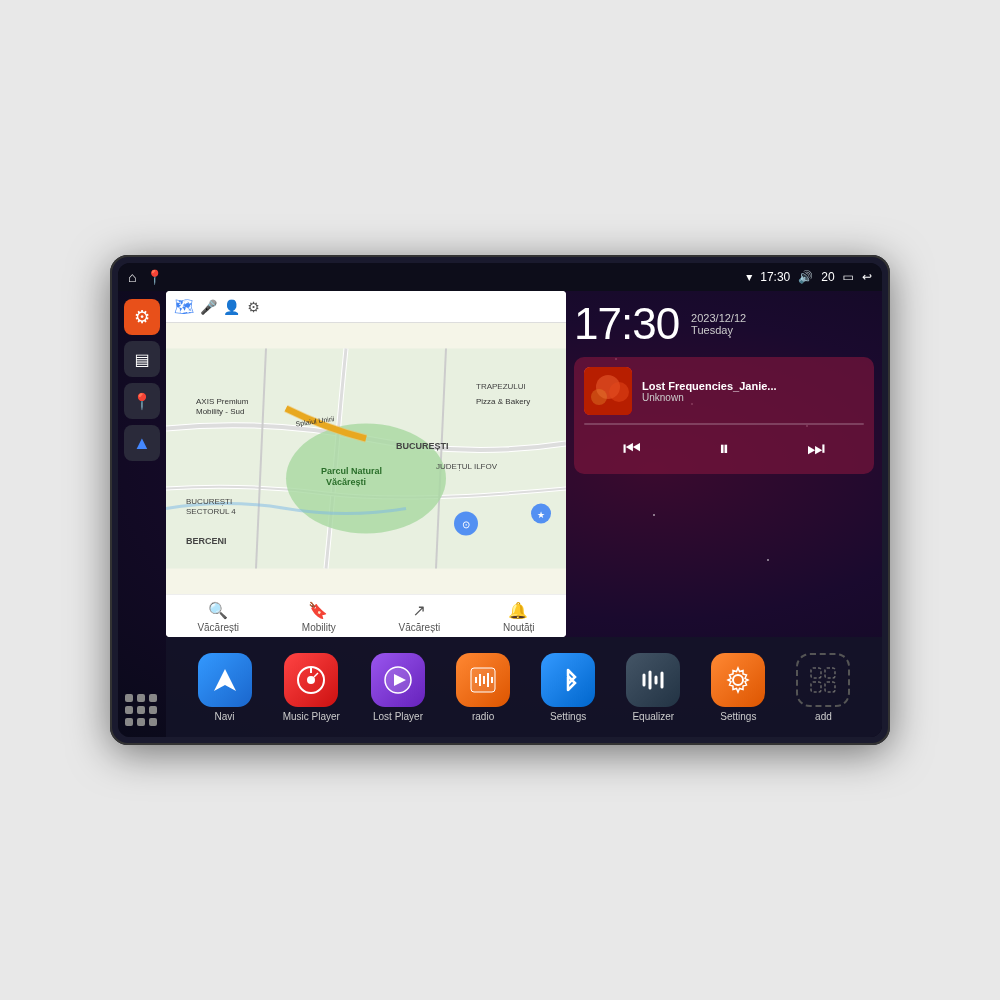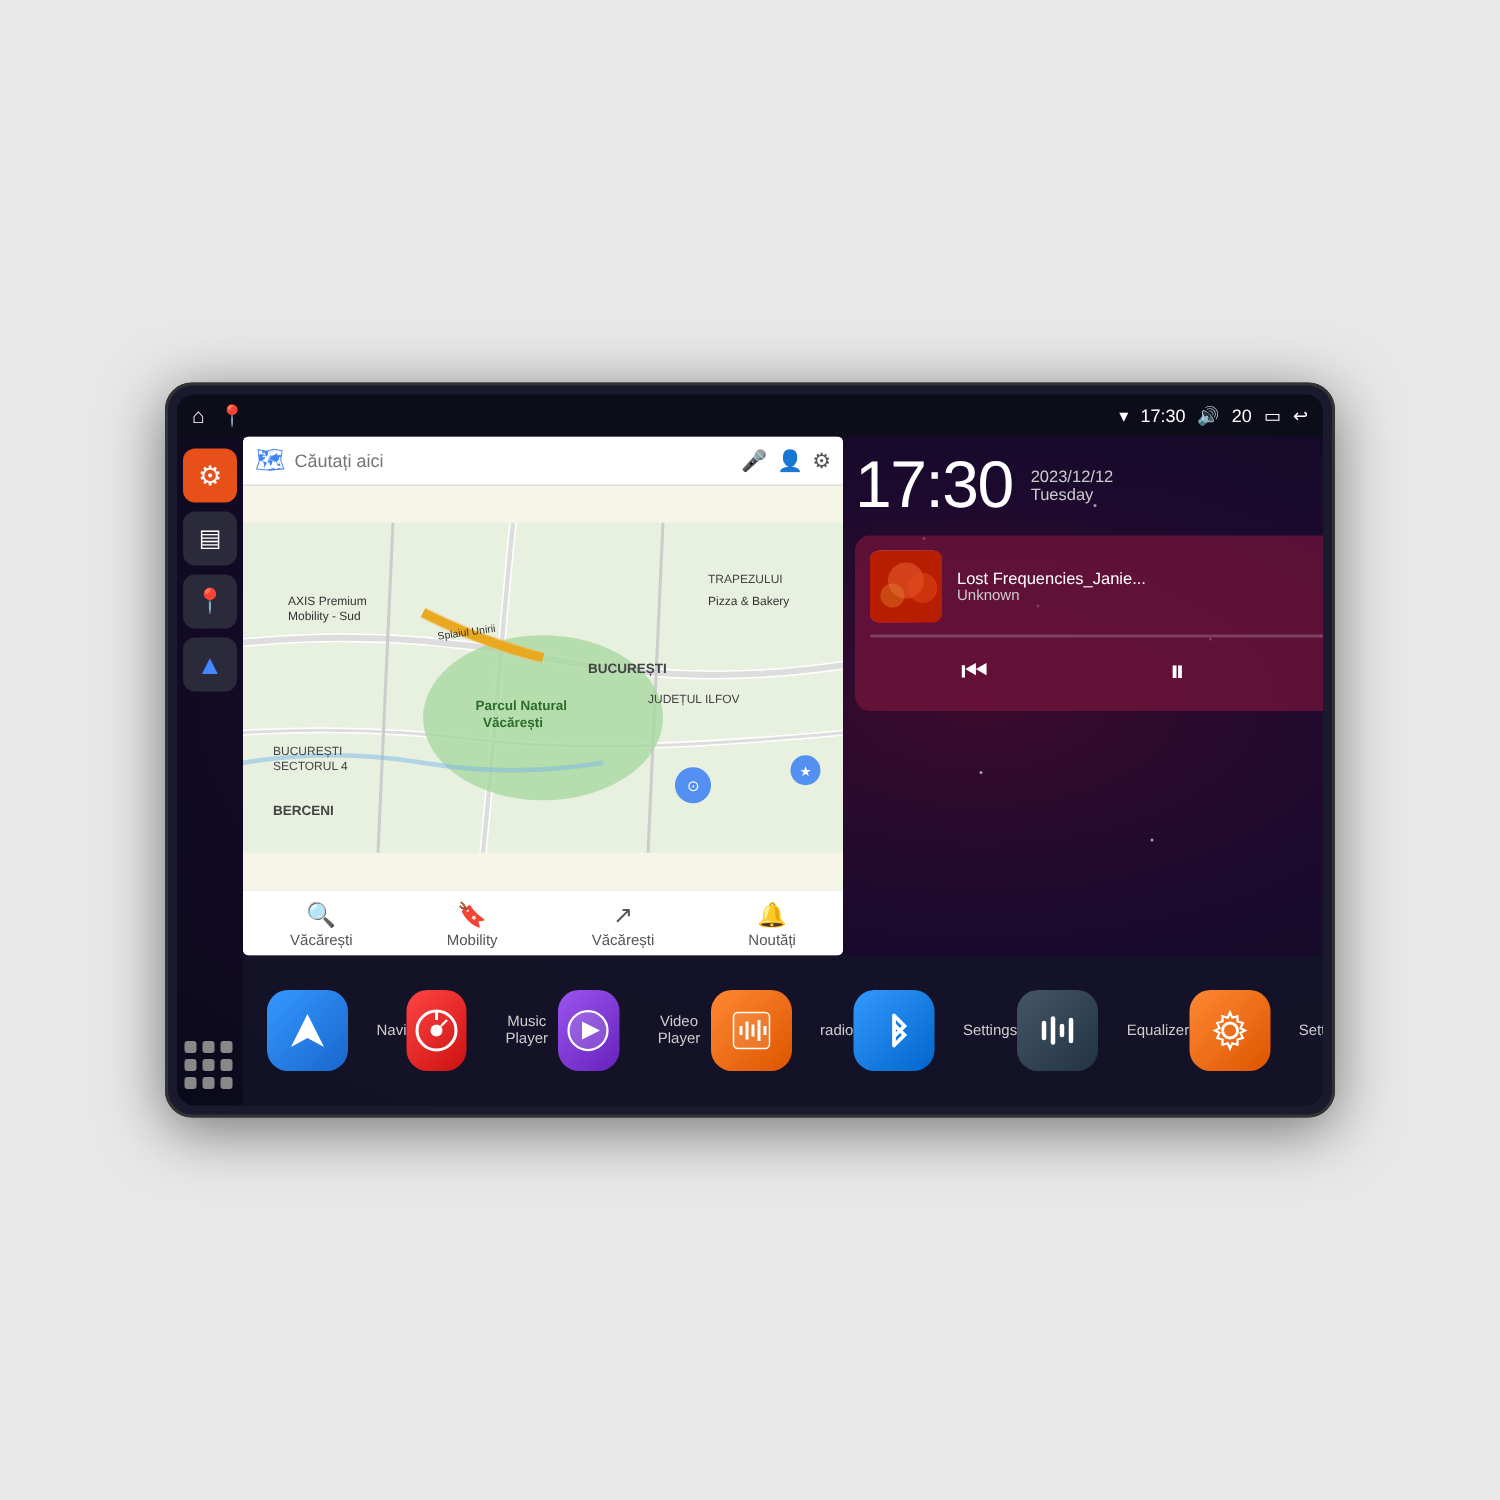--- a/index.html
+++ b/index.html
@@ -260,21 +260,21 @@
       height: 100%;
     }
 
     .music-text {
       flex: 1;
     }
 
     .music-title {
       color: #fff;
       font-size: 11px;
-      font-weight: normal;
+      font-weight: bold;
     }
 
     .music-artist {
       color: #ccc;
       font-size: 10px;
     }
 
     .music-progress {
       height: 2px;
       background: rgba(255,255,255,0.2);
@@ -303,22 +303,23 @@
       align-items: center;
       justify-content: space-around;
       padding: 8px 16px;
       flex-shrink: 0;
       z-index: 10;
       position: relative;
     }
 
     .app-item {
       display: flex;
-      align-items: center;
-      gap: 19px;
+      flex-direction: column;
+      align-items: center;
+      gap: 4px;
       cursor: pointer;
       justify-content: flex-end;
     }
 
     .app-icon {
       width: 54px;
       height: 54px;
       border-radius: 14px;
       display: flex;
       align-items: center;
@@ -412,21 +413,20 @@
             <span></span>
         </div>
       </div>
 
       <div class="content-area">
         <div class="top-section">
 
           <div class="map-panel">
             <div class="map-search-bar">
               <span style="font-size:16px;color:#4285f4;">🗺</span>
-              <input type="text" style="flex: 1 1 0%; border: none; outline: none; font-size: 12px; color: rgb(85, 85, 85);" placeholder="Căutați aici">
               <span style="font-size:14px;color:#555;">🎤</span>
               <span style="font-size:14px;color:#4285f4;">👤</span>
               <span style="font-size:14px;color:#555;">⚙</span>
             </div>
 
             <div class="map-body">
               
               <svg viewBox="0 0 400 220" class="map-svg">
 
                 <rect width="400" height="220" fill="#e8f0e0"></rect>
@@ -550,21 +550,21 @@
             <span class="app-label">Music Player</span>
           </div>
 
           <div class="app-item">
             <div class="app-icon purple-video">
               <svg width="30" height="30" viewBox="0 0 30 30">
                 <circle cx="15" cy="15" r="13" fill="rgba(255,255,255,0.15)" stroke="white" stroke-width="1.5"></circle>
                 <polygon points="11,9 23,15 11,21" fill="white"></polygon>
               </svg>
             </div>
-            <span class="app-label">Video Player</span>
+            <span class="app-label">Lost Player</span>
           </div>
 
           <div class="app-item">
             <div class="app-icon orange-radio">
               <svg width="30" height="30" viewBox="0 0 30 30">
                 <rect x="3" y="3" width="24" height="24" rx="3" fill="rgba(255,255,255,0.1)" stroke="white" stroke-width="1"></rect>
                 <line x1="8" y1="12" x2="8" y2="18" stroke="white" stroke-width="2"></line>
                 <line x1="12" y1="9" x2="12" y2="21" stroke="white" stroke-width="2"></line>
                 <line x1="16" y1="11" x2="16" y2="19" stroke="white" stroke-width="2"></line>
                 <line x1="20" y1="8" x2="20" y2="22" stroke="white" stroke-width="2"></line>

